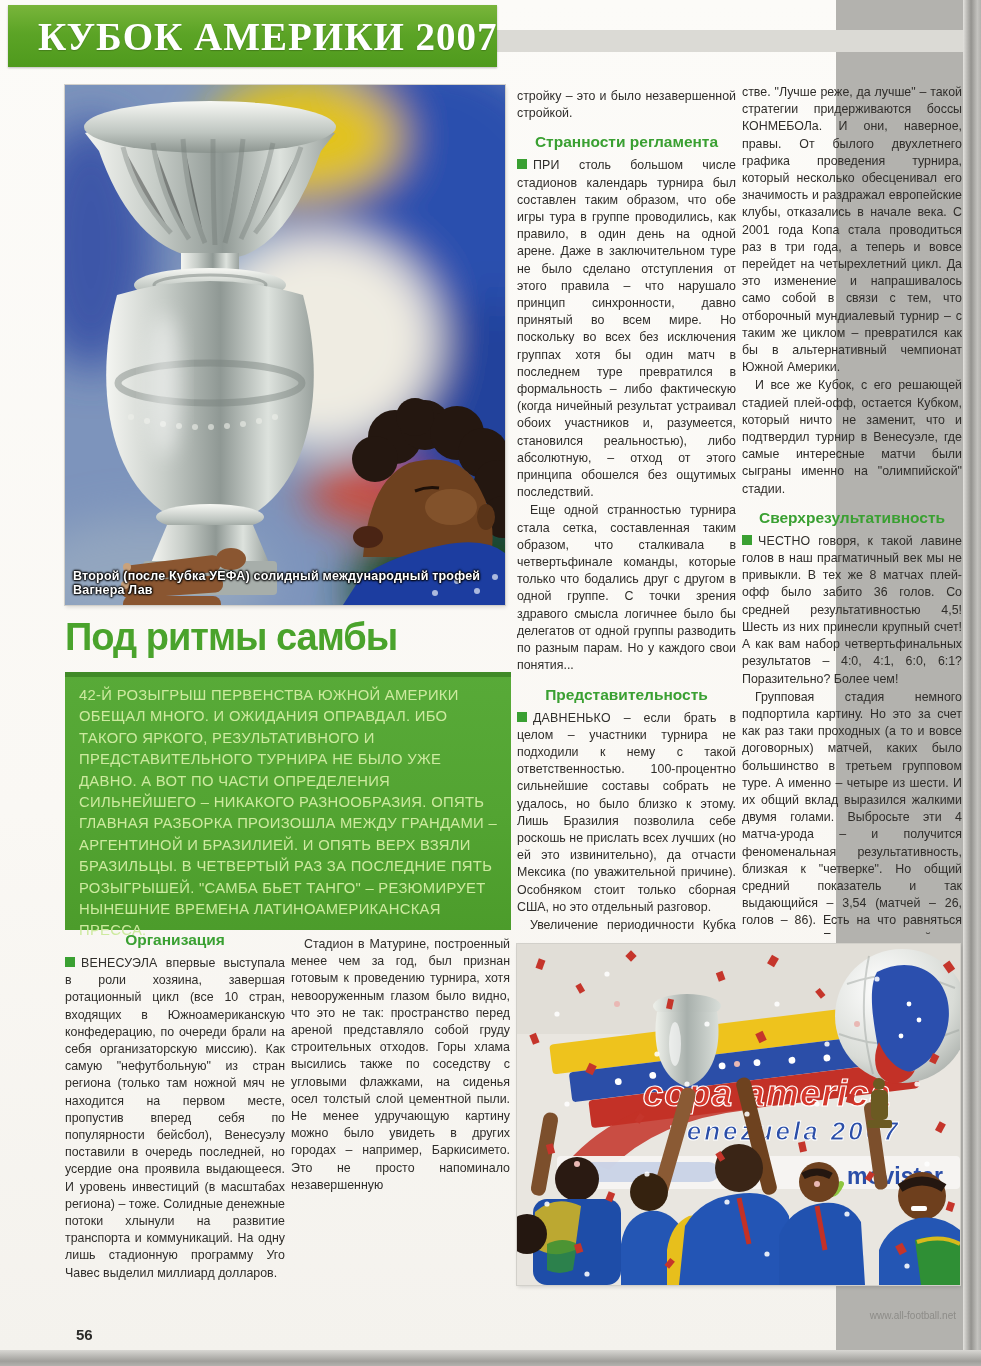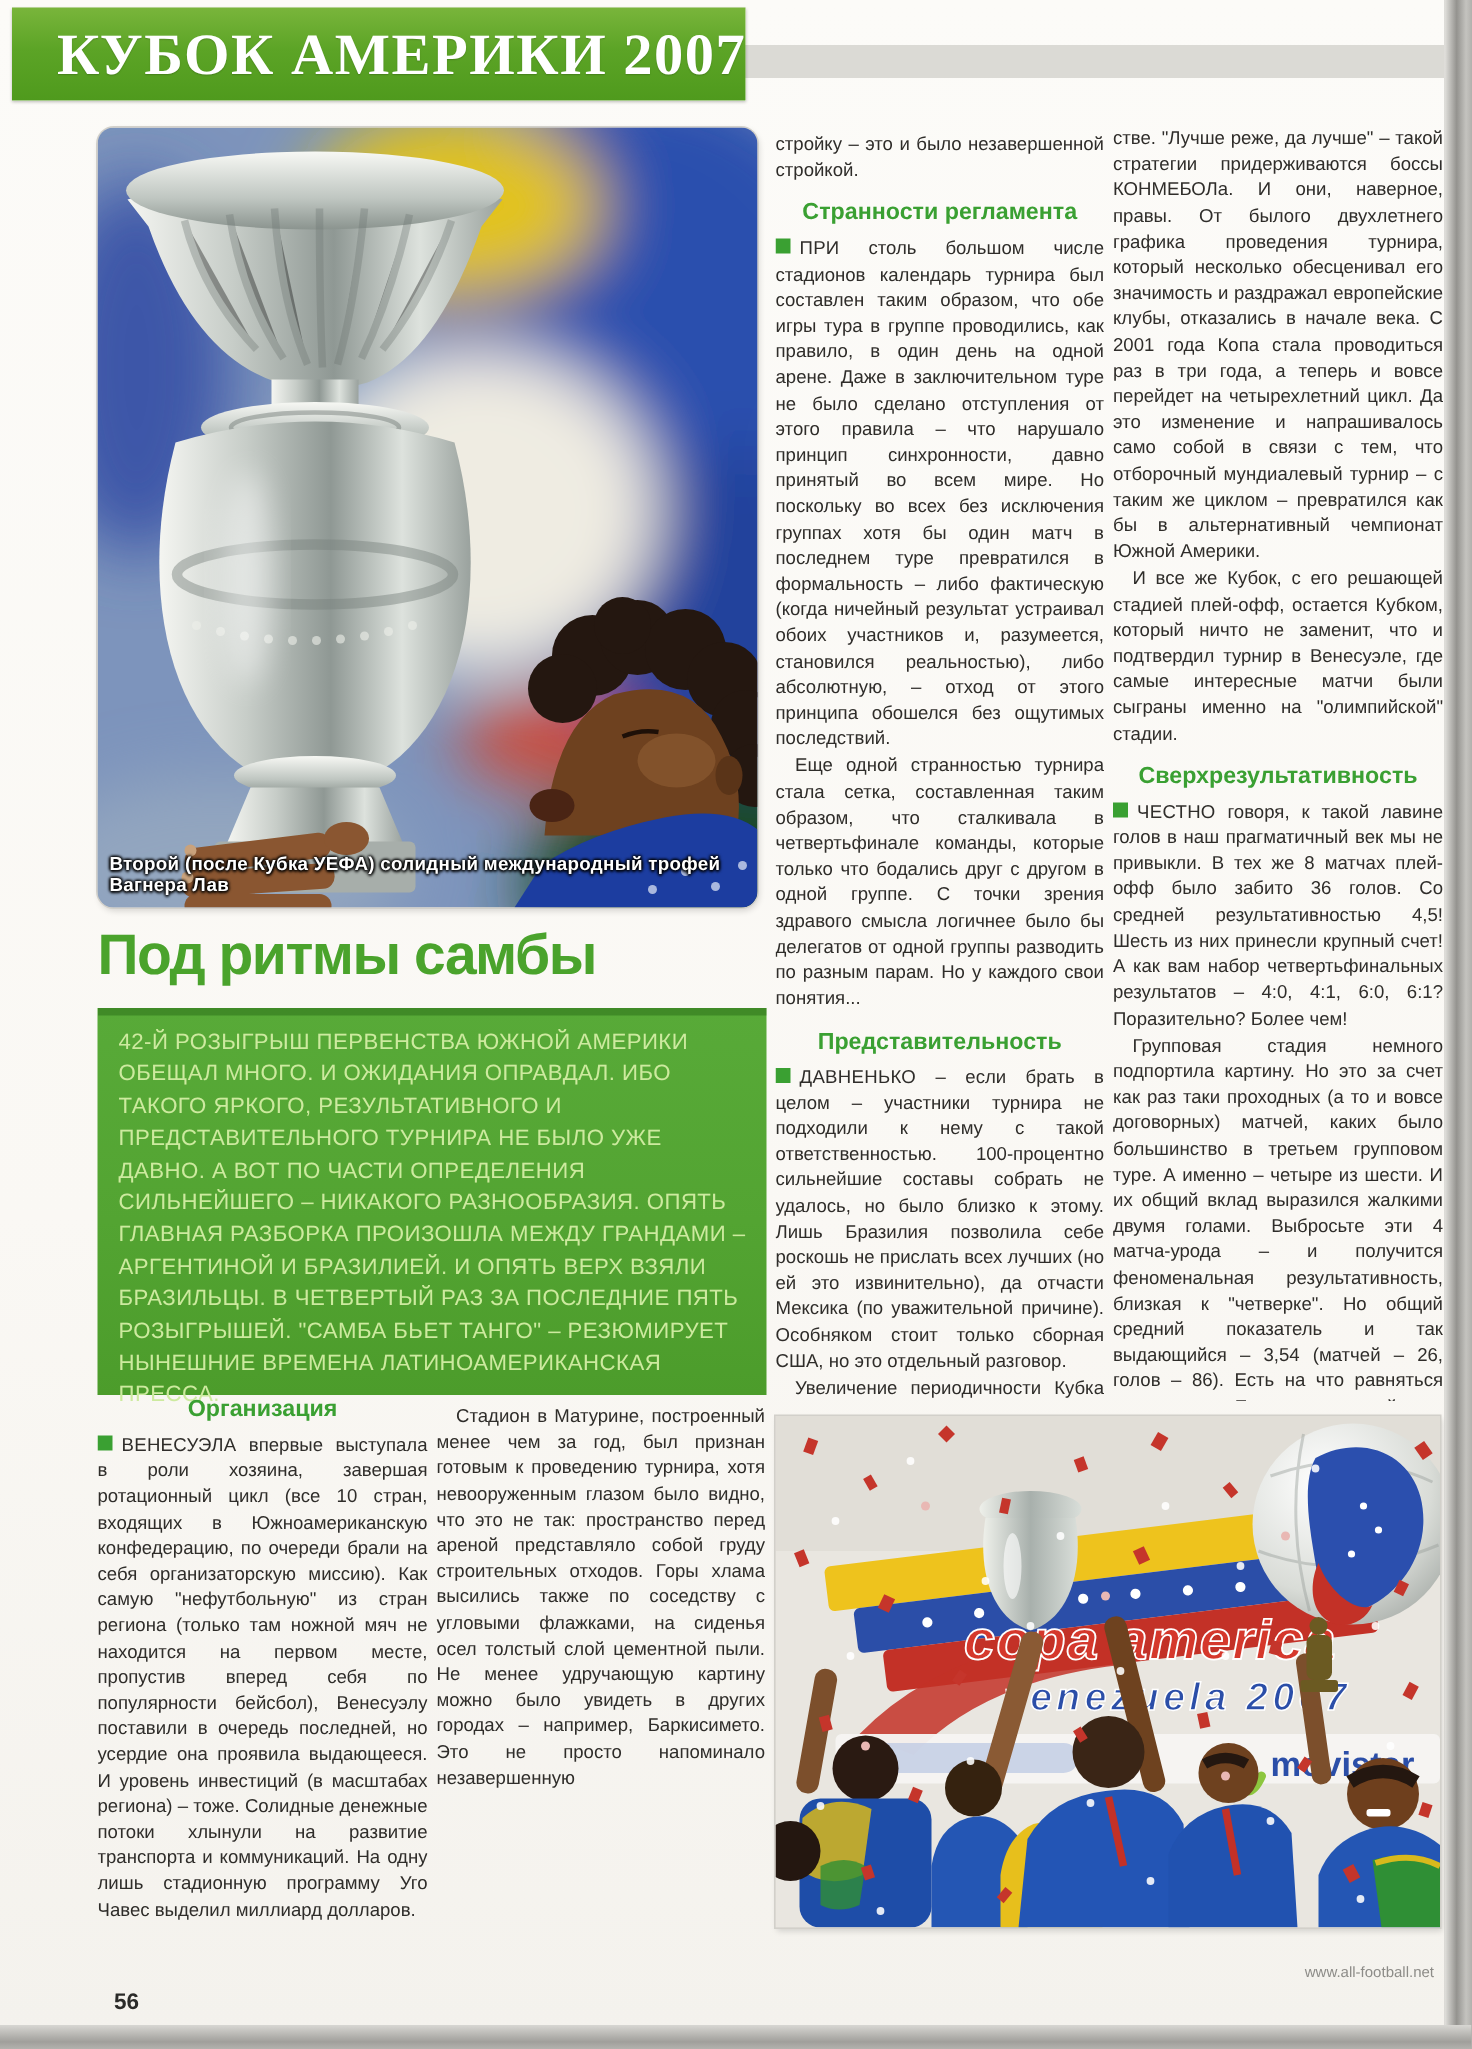--- a/index.html
+++ b/index.html
@@ -3,21 +3,21 @@
 <meta charset="utf-8">
 <style>
   html,body{margin:0;padding:0;}
   body{
     width:981px;height:1366px;position:relative;overflow:hidden;
     background:#b3b2ae;
     font-family:"Liberation Sans", sans-serif;
     -webkit-font-smoothing:antialiased;
   }
   .page{
-    position:absolute;left:0;top:0;width:963px;height:1352px;
+    position:absolute;left:0;top:0;width:836px;height:1352px;
     background:linear-gradient(180deg,#fcfbf8 0%,#faf8f4 60%,#f4f2ed 100%);
   }
   .edge-right{
     position:absolute;left:963px;top:0;width:18px;height:1366px;
     background:linear-gradient(90deg,#e3e2de 0%,#94938f 45%,#c4c3bf 80%,#b3b2ae 100%);
   }
   .edge-bottom{
     position:absolute;left:0;top:1350px;width:981px;height:16px;
     background:linear-gradient(180deg,#d8d7d3 0%,#a09f9b 70%,#b3b2ae 100%);
   }
@@ -33,21 +33,21 @@
   }
   .banner-title{
     font-family:"Liberation Serif", serif;font-weight:bold;
     color:#ffffff;font-size:39px;letter-spacing:1px;padding-left:30px;
     white-space:nowrap;text-shadow:0 1px 1px rgba(0,0,0,.2);
   }
   .photo-frame{
     position:absolute;overflow:hidden;background:#dddbd5;
     box-shadow:0 0 0 1px #d2d0ca, 1px 2px 4px rgba(0,0,0,.15);
   }
-  #photo-top{left:65px;top:85px;width:440px;height:520px;border-radius:11px;}
+  #photo-top{left:65px;top:85px;width:440px;height:520px;}
   #photo-bottom{left:517px;top:944px;width:443px;height:341px;}
   .photo-caption{
     position:absolute;left:8px;bottom:8px;width:424px;
     color:#fff;font-weight:bold;font-size:12.5px;letter-spacing:.2px;
     text-shadow:-1px 0 2px #000,1px 0 2px #000,0 1px 2px #000,0 -1px 2px #000;
   }
   .article-title{
     position:absolute;left:65px;top:608px;width:446px;height:58px;
     color:#4aa32c;font-weight:bold;font-size:38px;letter-spacing:-1px;
     line-height:58px;white-space:nowrap;

